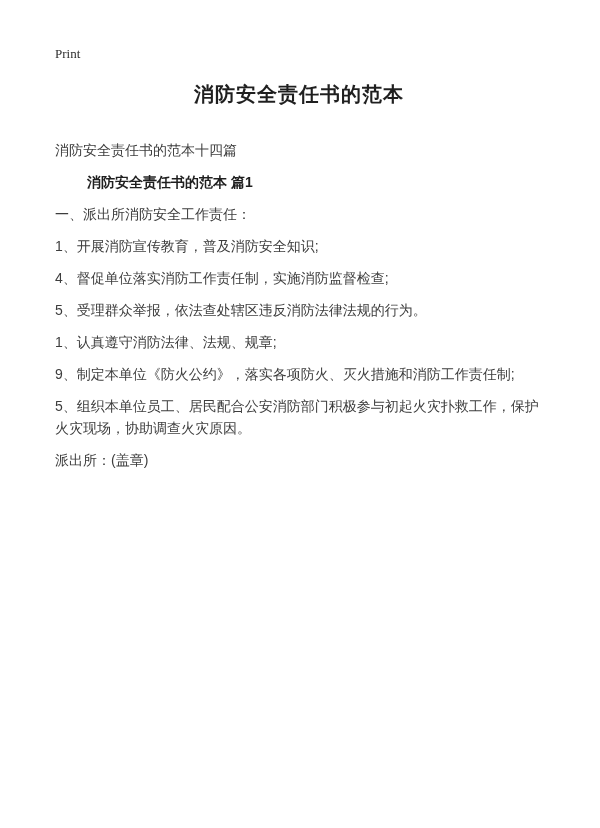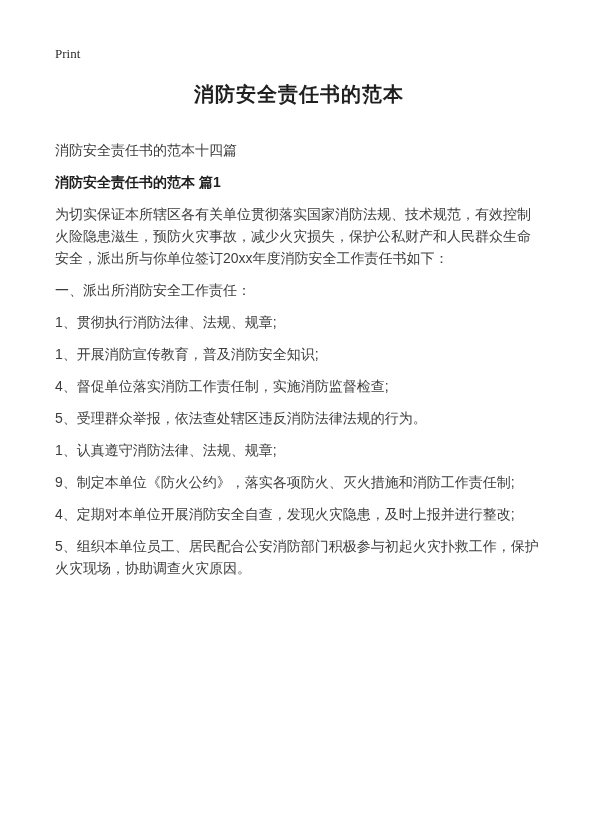--- a/index.html
+++ b/index.html
@@ -44,37 +44,36 @@
     text-align: left;
     word-break: break-all;
   }
   .doc-body p.subtitle {
     color: #3d3d3d;
     margin-top: 33px;
   }
   .doc-body p.heading {
     font-weight: bold;
     color: #1f1f1f;
+    margin-left: 32px;
   }
 </style>
 </head>
 <body>
 
 <div class="page">
   <a class="print-link">Print</a>
 
   <h1 class="doc-title">消防安全责任书的范本</h1>
 
   <div class="doc-body">
       <p class="subtitle">消防安全责任书的范本十四篇</p>
       <p class="heading">消防安全责任书的范本 篇1</p>
-      <p class="body">为切实保证本所辖区各有关单位贯彻落实国家消防法规、技术规范，有效控制火险隐患滋生，预防火灾事故，减少火灾损失，保护公私财产和人民群众生命安全，派出所与你单位签订20xx年度消防安全工作责任书如下：</p>
       <p class="body">一、派出所消防安全工作责任：</p>
-      <p class="body">1、贯彻执行消防法律、法规、规章;</p>
       <p class="body">1、开展消防宣传教育，普及消防安全知识;</p>
       <p class="body">4、督促单位落实消防工作责任制，实施消防监督检查;</p>
       <p class="body">5、受理群众举报，依法查处辖区违反消防法律法规的行为。</p>
       <p class="body">1、认真遵守消防法律、法规、规章;</p>
       <p class="body">9、制定本单位《防火公约》，落实各项防火、灭火措施和消防工作责任制;</p>
-      <p class="body">4、定期对本单位开展消防安全自查，发现火灾隐患，及时上报并进行整改;</p>
       <p class="body">5、组织本单位员工、居民配合公安消防部门积极参与初起火灾扑救工作，保护火灾现场，协助调查火灾原因。</p>
+      <p class="body">派出所：(盖章)</p>
     </div>
 </div>
 
 </body></html>

